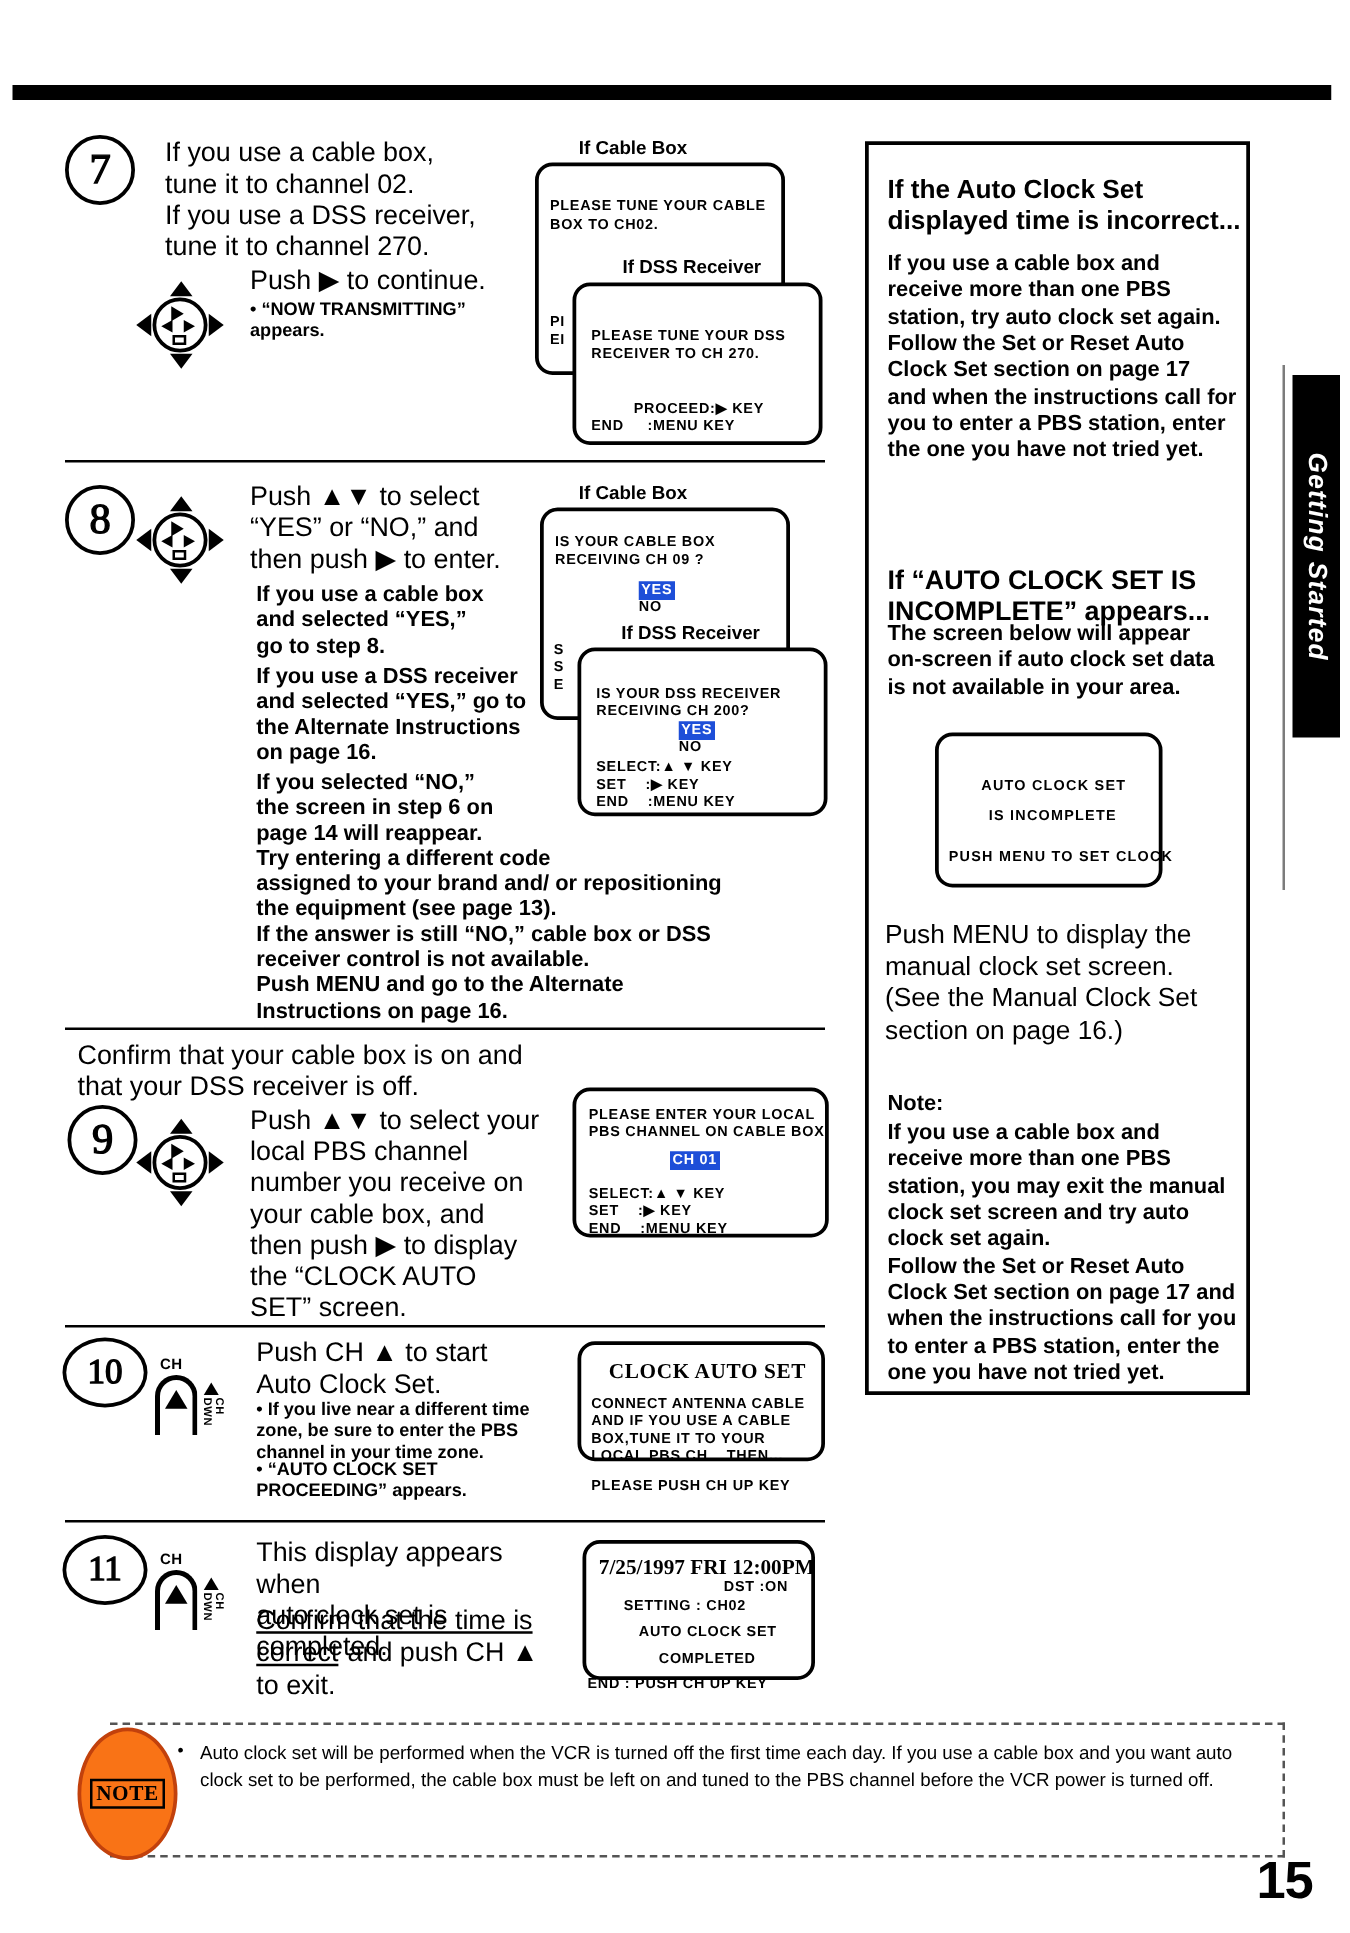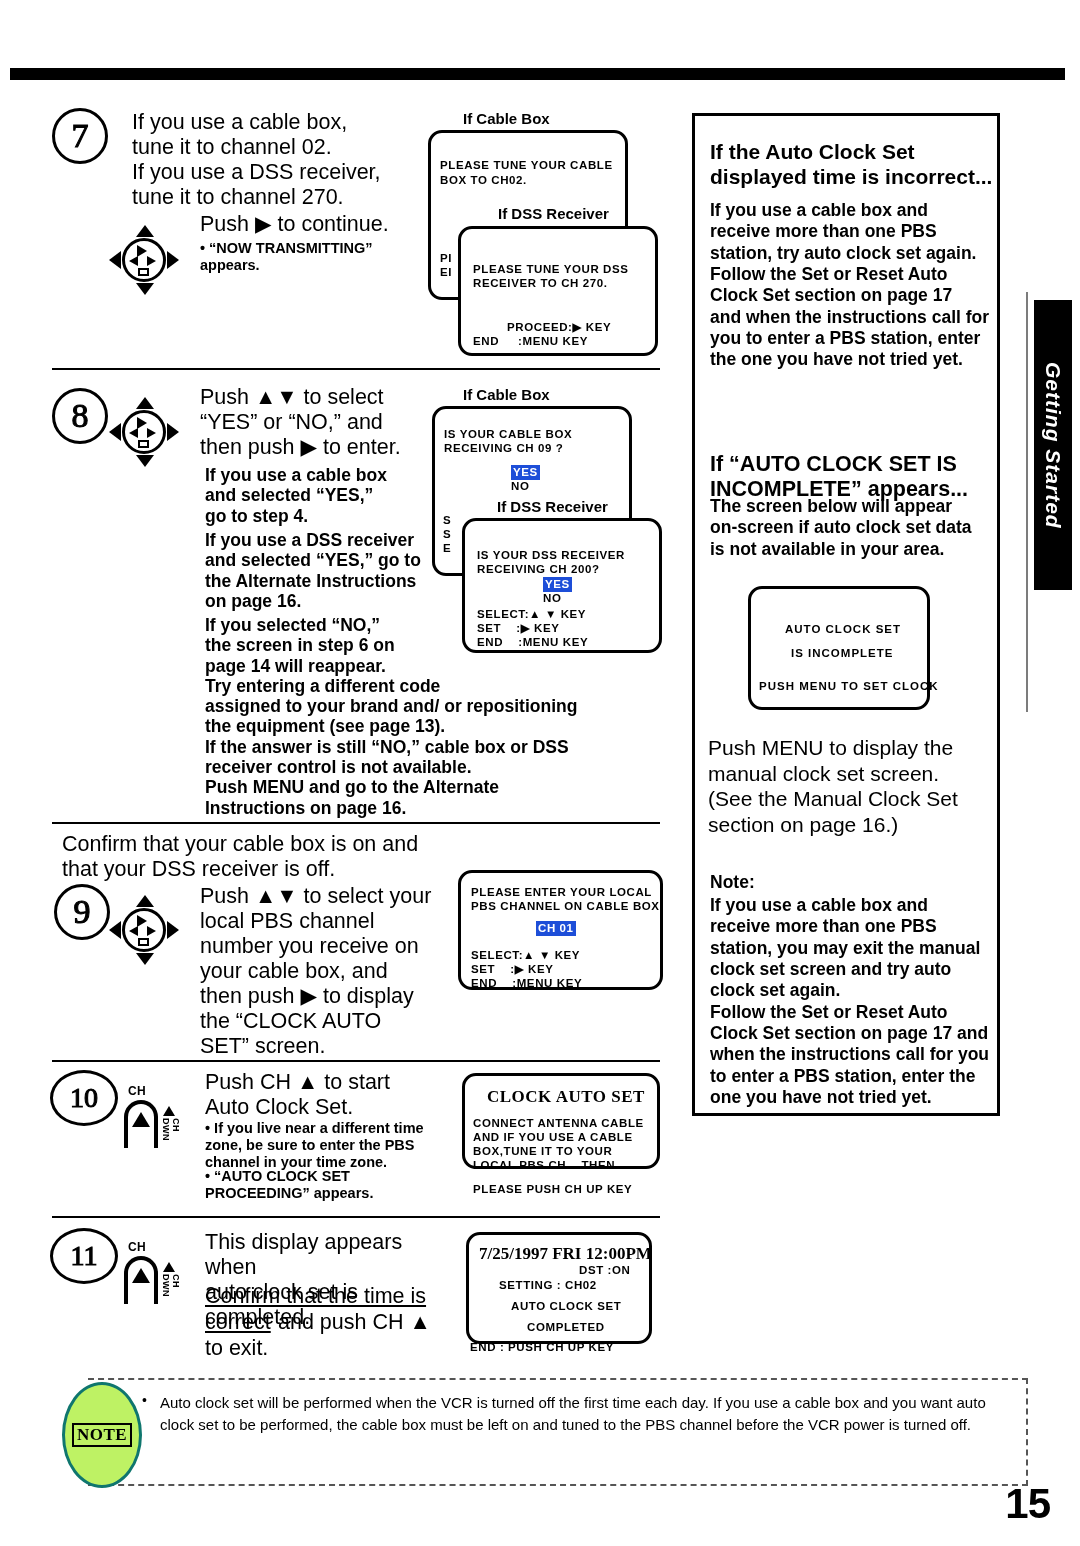--- a/index.html
+++ b/index.html
@@ -187,24 +187,24 @@
     left: 88px; top: 1378px;
     width: 940px; height: 108px;
     border: 2px dashed #555;
     border-left: none;
     box-sizing: border-box;
   }
   .note-ellipse {
     position: absolute;
     left: 62px; top: 1382px;
     width: 74px; height: 100px;
-    border: 3px solid #0f766e;
+    border: 3px solid #c2410c;
     border-radius: 50%;
     display: flex; align-items: center; justify-content: center;
-    background: #bef264;
+    background: #f97316;
   }
   .note-ellipse span {
     font-family: "Liberation Serif", serif;
     font-size: 17px;
     font-weight: bold;
     border: 2px solid #000;
     padding: 0 3px;
     letter-spacing: .5px;
   }
   .note-text {
@@ -292,21 +292,21 @@
       <div class="in-lf"></div>
       <div class="in-rt"></div>
       <div class="in-sq"></div>
   </div>
   <div class="t big" style="left:200px; top:385px; width:240px; white-space:pre-line;">Push ▲▼ to select
 “YES” or “NO,” and
 then push ▶ to enter.</div>
 
   <div class="t body" style="left:205px; top:465px; width:245px; white-space:pre-line;">If you use a cable box
 and selected “YES,”
-go to step 4.</div>
+go to step 8.</div>
   <div class="t body" style="left:205px; top:530px; width:250px; white-space:pre-line;">If you use a DSS receiver
 and selected “YES,” go to
 the Alternate Instructions
 on page 16.</div>
   <div class="t body" style="left:205px; top:615px; width:420px; white-space:pre-line;">If you selected “NO,”
 the screen in step 6 on
 page 14 will reappear.
 Try entering a different code
 assigned to your brand and/ or repositioning
 the equipment (see page 13).

